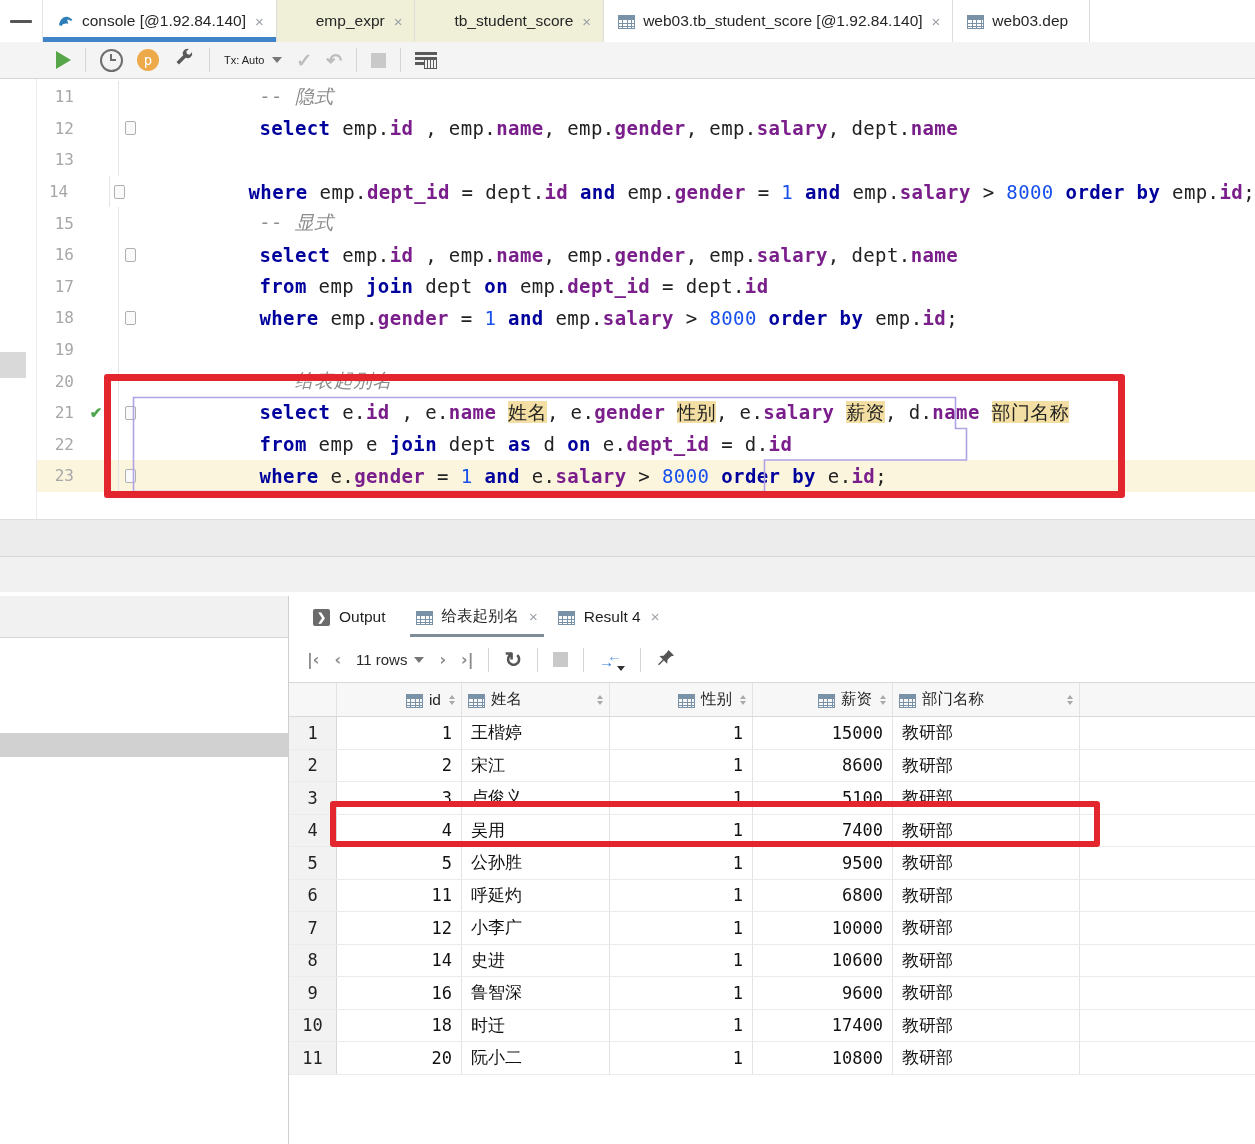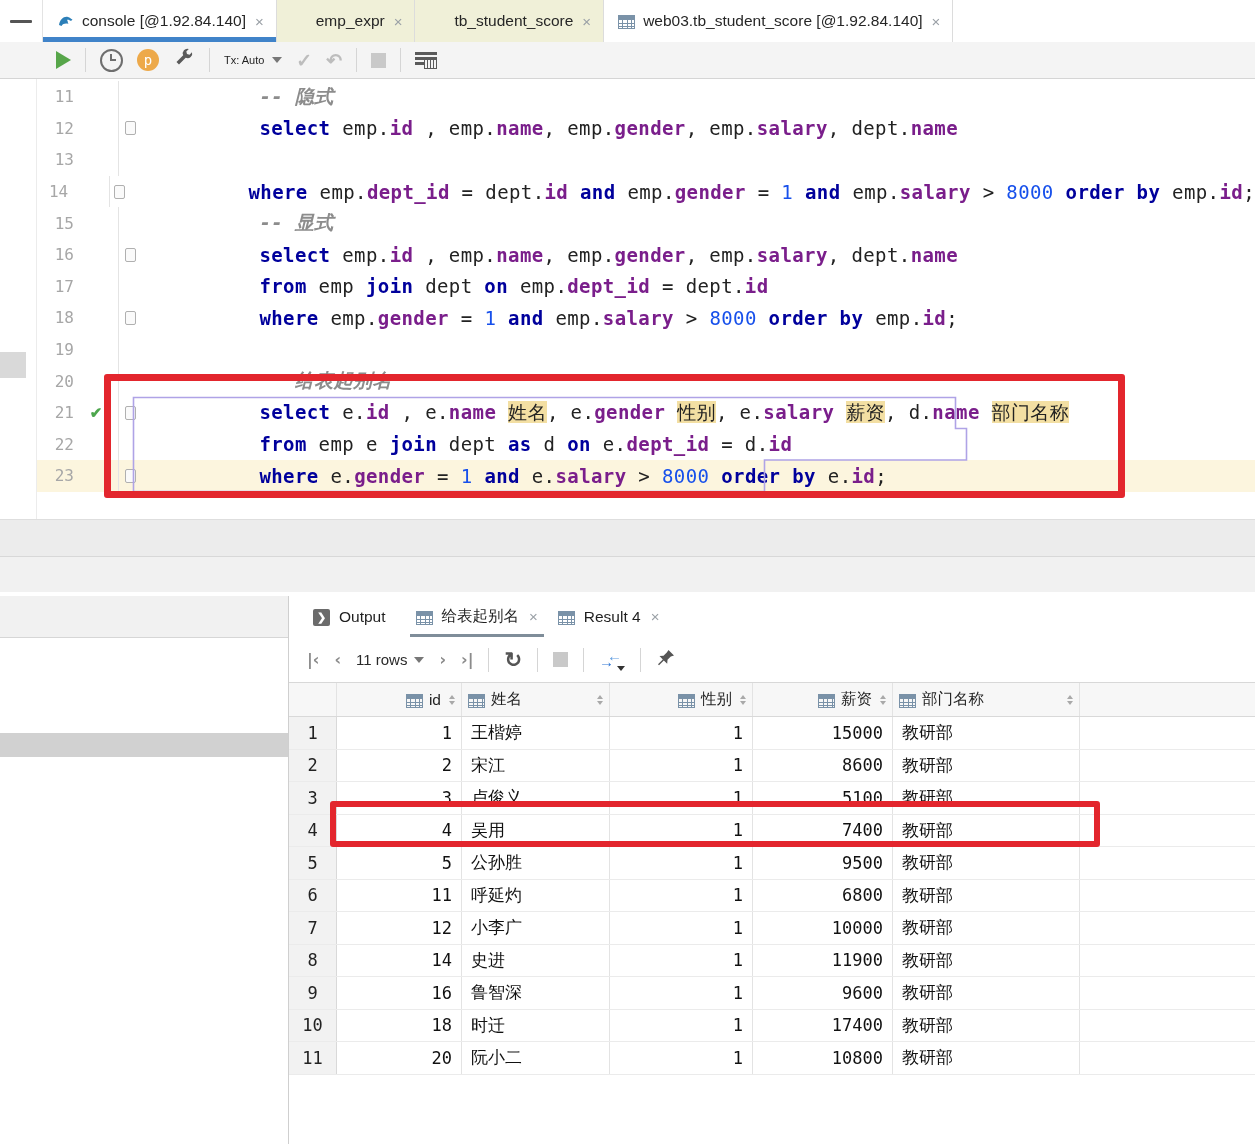--- a/index.html
+++ b/index.html
@@ -60,21 +60,21 @@
   .cl[data-cur="y"]::before{content:"";position:absolute;left:36px;right:0;top:0;bottom:0;background:#FCF5DE;}
   .gnum{width:74px;text-align:right;color:#a7a7a7;font-family:"DejaVu Sans Mono",monospace;font-size:16px;position:relative;}
   .gmark{width:44px;text-align:center;color:#4DA64D;font-size:15px;font-weight:bold;position:relative;}
   .gfold{width:22px;border-left:1px solid #e4e4e4;height:31.6px;display:flex;align-items:center;justify-content:center;position:relative;}
   .gfold b{display:none;}
   .gfold[data-fold="y"] b{display:block;width:9px;height:12px;border:1px solid #b0b0b0;border-radius:2px;background:#fafafa;}
   .code{white-space:pre;font-family:"DejaVu Sans Mono",monospace;font-size:19px;letter-spacing:.4px;position:relative;}
   .seg[data-c="kw"]{color:#00009C;font-weight:bold;}
   .seg[data-c="col"]{color:#7A1E8B;font-weight:bold;}
   .seg[data-c="num"]{color:#1750EB;}
-  .seg[data-c="cm"]{color:#8C8C8C;font-style:italic;font-weight:bold;}
+  .seg[data-c="cm"]{color:#8C8C8C;font-style:italic;}
   .seg[data-c="al"]{background:#F3DFA3;}
   .stmt-outline{position:absolute;left:0;top:0;pointer-events:none;z-index:5;}
   .redrect{position:absolute;border:7px solid #E3262D;border-radius:3px;pointer-events:none;z-index:6;}
   .redrect.ed{left:104px;top:295px;width:1007px;height:110px;}
 
   
   .hsplit1{position:absolute;left:0;top:519px;width:1255px;height:36px;background:#ececec;border-top:1px solid #dedede;}
   .hsplit2{position:absolute;left:0;top:556px;width:1255px;height:36px;background:#f1f1f1;border-top:1px solid #d8d8d8;}
 
   
@@ -160,20 +160,29 @@
         <span class="tclose">×</span>
       </div>
       <div class="etab" data-bg="plain">
         <span class="ticon" data-icon="grid">
 
           <span class="i-grid"></span>
 
         </span>
         <span>web03.tb_student_score [@1.92.84.140]</span>
         <span class="tclose">×</span>
+      </div>
+      <div class="etab" data-bg="plain">
+        <span class="ticon" data-icon="grid">
+
+          <span class="i-grid"></span>
+
+        </span>
+        <span>web03.dep</span>
+        <span class="tclose"></span>
       </div>
     </div>
 </div>
 
 <div class="toolbar">
   <div class="runbtn" title=""></div>
   <div class="tsep"></div>
   <div class="clock"></div>
   <div class="pbadge">p</div>
   <div>
@@ -514,21 +523,21 @@
               <div class="dc c5" data-al="left">教研部</div>
             </span>
           </div>
           <div class="drow">
             <span style="display:flex;">
 
             <div class="dc c0 rn" data-al="center">8</div>
               <div class="dc c1" data-al="right">14</div>
               <div class="dc c2" data-al="left">史进</div>
               <div class="dc c3" data-al="right">1</div>
-              <div class="dc c4" data-al="right">11900</div>
+              <div class="dc c4" data-al="right">10600</div>
               <div class="dc c5" data-al="left">教研部</div>
             </span>
           </div>
           <div class="drow">
             <span style="display:flex;">
 
             <div class="dc c0 rn" data-al="center">9</div>
               <div class="dc c1" data-al="right">16</div>
               <div class="dc c2" data-al="left">鲁智深</div>
               <div class="dc c3" data-al="right">1</div>

